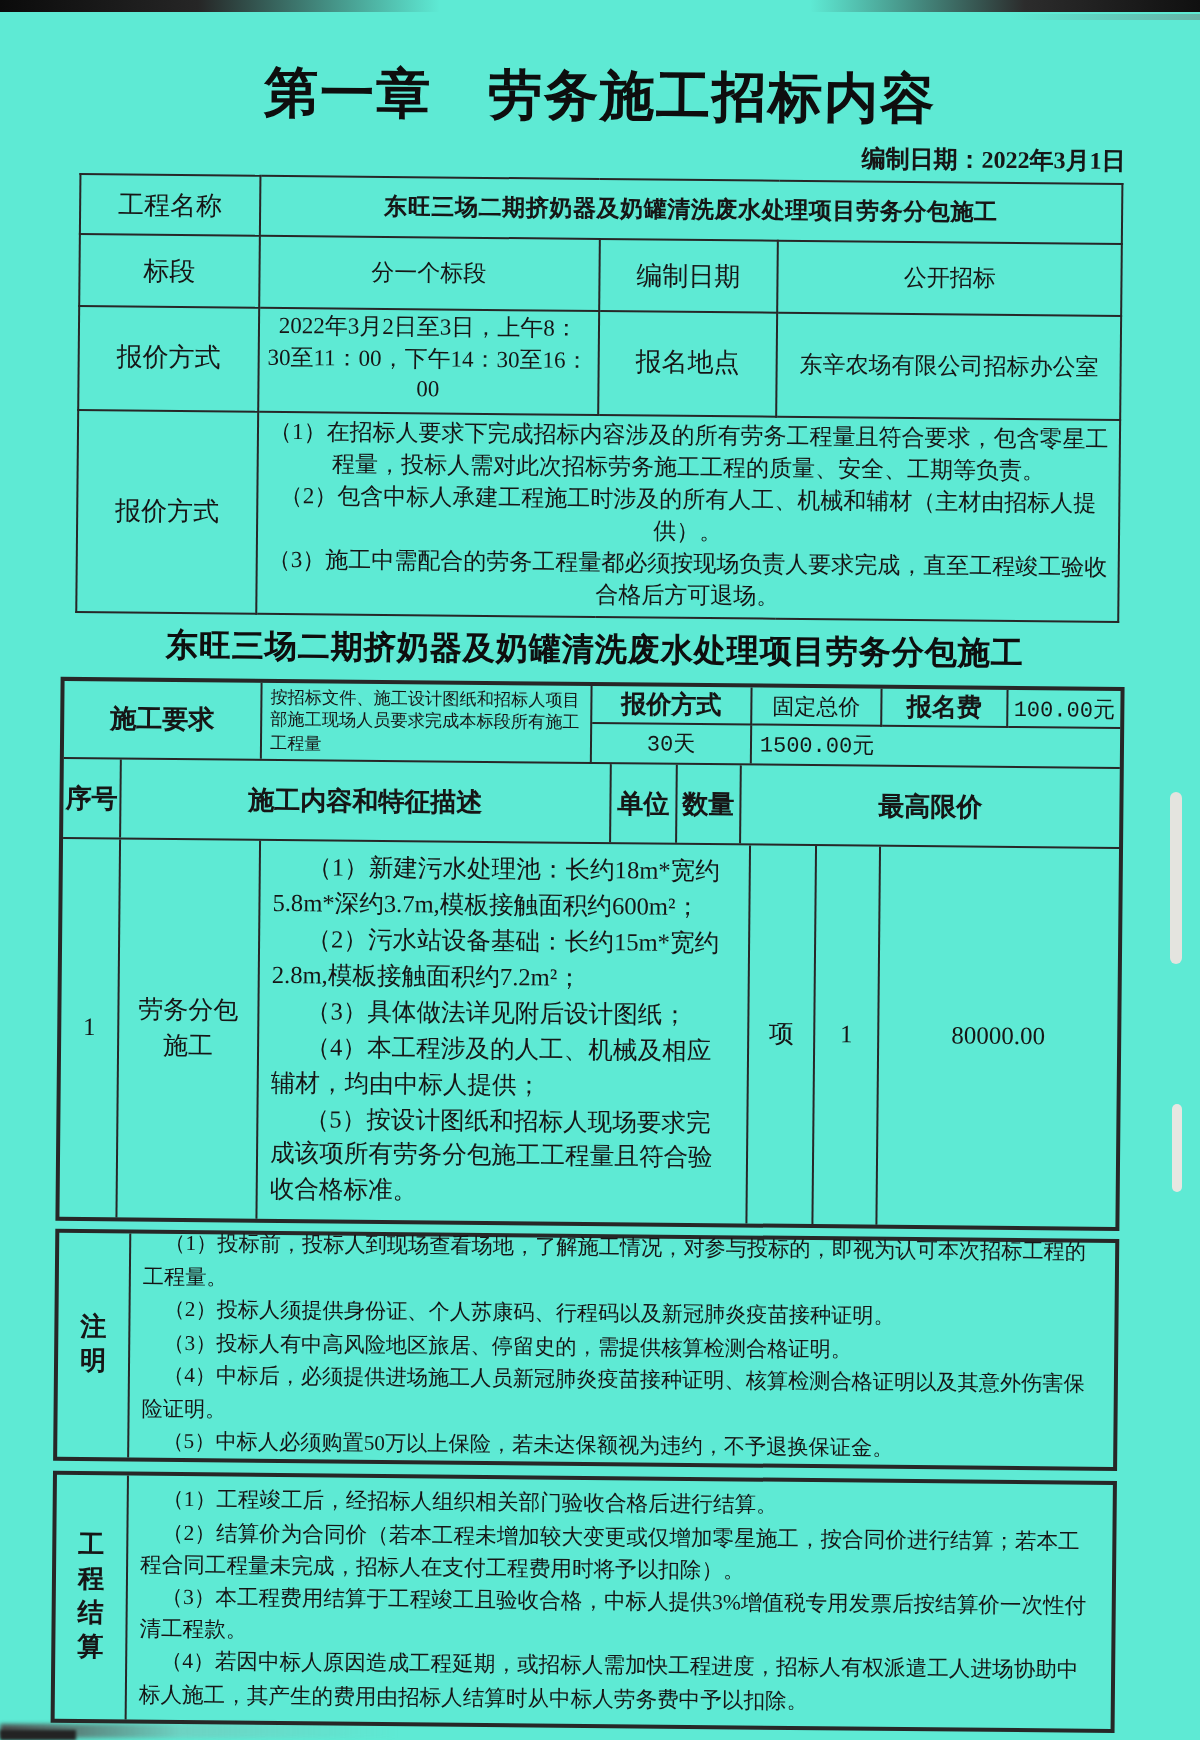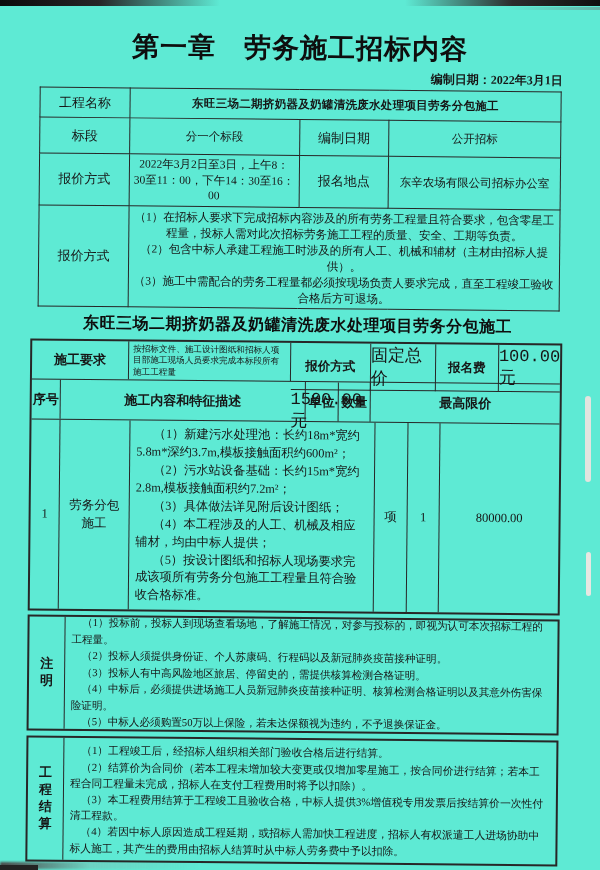--- a/index.html
+++ b/index.html
@@ -51,21 +51,21 @@
   .req-label { width:99px; display:flex; align-items:center; justify-content:center;
                font-weight:bold; font-size:13px; }
   .req-text  { width:165px; display:flex; align-items:center; font-size:8.6px;
                line-height:1.35; padding:1px 4px; }
   .mini-grid { flex:1; display:grid; grid-template-columns:80px 65px 63px 1fr;
                grid-auto-rows:1fr; }
   .mg { display:flex; align-items:center; justify-content:center;
         border-right:1.6px solid #272727; border-bottom:1.6px solid #272727;font-family:Liberation Mono, monospace; }
   .mg.last-col { border-right:none; } .mg.last-row { border-bottom:none; }
   .mg-label { font-weight:bold; font-size:12.5px; }
-  .mg-val   { font-size:17px; }
+  .mg-val   { font-size:11px; }
 
   .bandB { display:flex; height:40px; border-top:1.6px solid #272727; }
   .hc { display:flex; align-items:center; justify-content:center; font-weight:bold; font-size:13px; }
   .w1{width:29px;} .w2{width:70px;} .w3{width:245px;} .w4{width:33px;} .w5{width:32px;} .w6{flex:1;}
 
   .bandC { display:flex; height:190px; border-top:1.6px solid #272727; }
   .dc { display:flex; align-items:center; justify-content:center; font-size:12.5px; }
   .name-cell { padding:0 7px; text-align:center; word-break:break-all; line-height:1.4; }
   .desc-cell { flex-direction:column; justify-content:center; align-items:stretch;
                padding:4px 6px; font-size:12.3px; line-height:1.46; text-align:left; }
@@ -143,20 +143,21 @@
 
       <div class="box">
         <div class="bandA">
           <div class="req-label cellR">施工要求</div>
           <div class="req-text cellR">按招标文件、施工设计图纸和招标人项目部施工现场人员要求完成本标段所有施工工程量</div>
           <div class="mini-grid">
             <div class="mg mg-label">报价方式</div>
             <div class="mg mg-val">固定总价</div>
             <div class="mg mg-label">报名费</div>
             <div class="mg mg-val last-col">100.00元</div>
+            <div class="mg mg-val last-row">30天</div>
             <div class="mg mg-val last-row last-col">1500.00元</div>
           </div>
         </div>
 
         <div class="bandB">
           <div class="hc w1 cellR">序号</div>
           <div class="hc w3 cellR">施工内容和特征描述</div>
           <div class="hc w4 cellR">单位</div>
           <div class="hc w5 cellR">数量</div>
           <div class="hc w6">最高限价</div>

